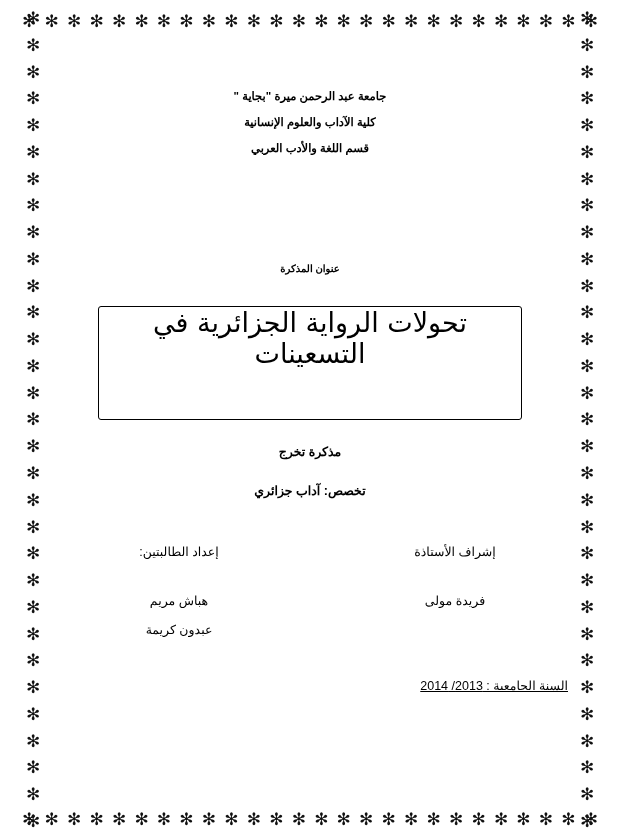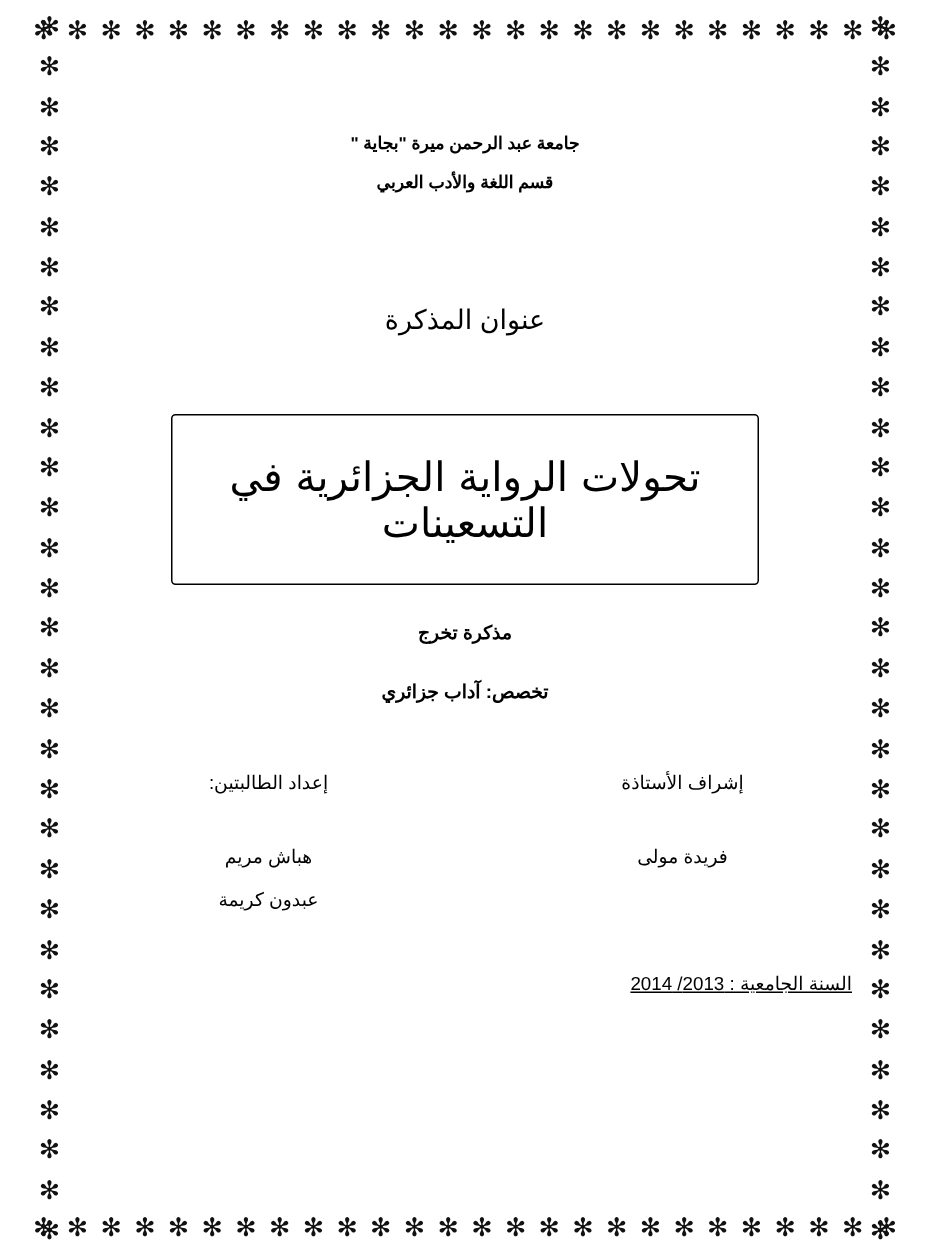--- a/index.html
+++ b/index.html
@@ -79,33 +79,33 @@
   }
   .header-line {
     font-size: 11.5px;
     font-weight: bold;
     line-height: 1.2;
     margin-bottom: 12px;
     letter-spacing: 0;
   }
 
   .memo-label {
-    margin-top: 72px;
-    font-size: 18px;
-    font-weight: normal;
+    margin-top: 108px;
+    font-size: 10px;
+    font-weight: bold;
   }
 
   .title-box {
-    margin: 52px auto 0 auto;
-    width: 392px;
+    margin: 32px auto 0 auto;
+    width: 424px;
     height: 114px;
     border: 1px solid #000000;
     border-radius: 3px;
     display: flex;
-    align-items: flex-end;
+    align-items: flex-start;
     justify-content: center;
     box-sizing: border-box;
   }
   .title-text {
     font-size: 27px;
     font-weight: normal;
     padding: 0 14px 24px 14px;
     font-family: "DejaVu Sans", sans-serif;
   }
 
@@ -278,20 +278,21 @@
       <span class="ast">✻</span>
       <span class="ast">✻</span>
       <span class="ast">✻</span>
       <span class="ast">✻</span>
     </div>
 
   <div class="content">
 
     <div class="header-block">
       <div class="header-line">جامعة عبد الرحمن ميرة "بجاية "</div>
+      <div class="header-line">كلية الآداب والعلوم الإنسانية</div>
       <div class="header-line">قسم اللغة والأدب العربي</div>
     </div>
 
     <div class="memo-label">عنوان المذكرة</div>
 
     <div class="title-box">
       <div class="title-text">تحولات الرواية الجزائرية  في التسعينات</div>
     </div>
 
     <div class="sub-block">

